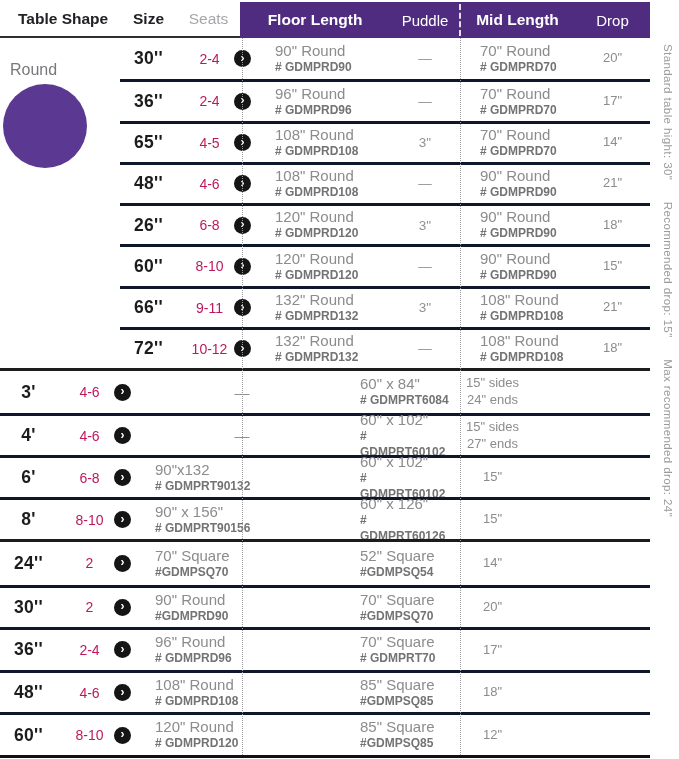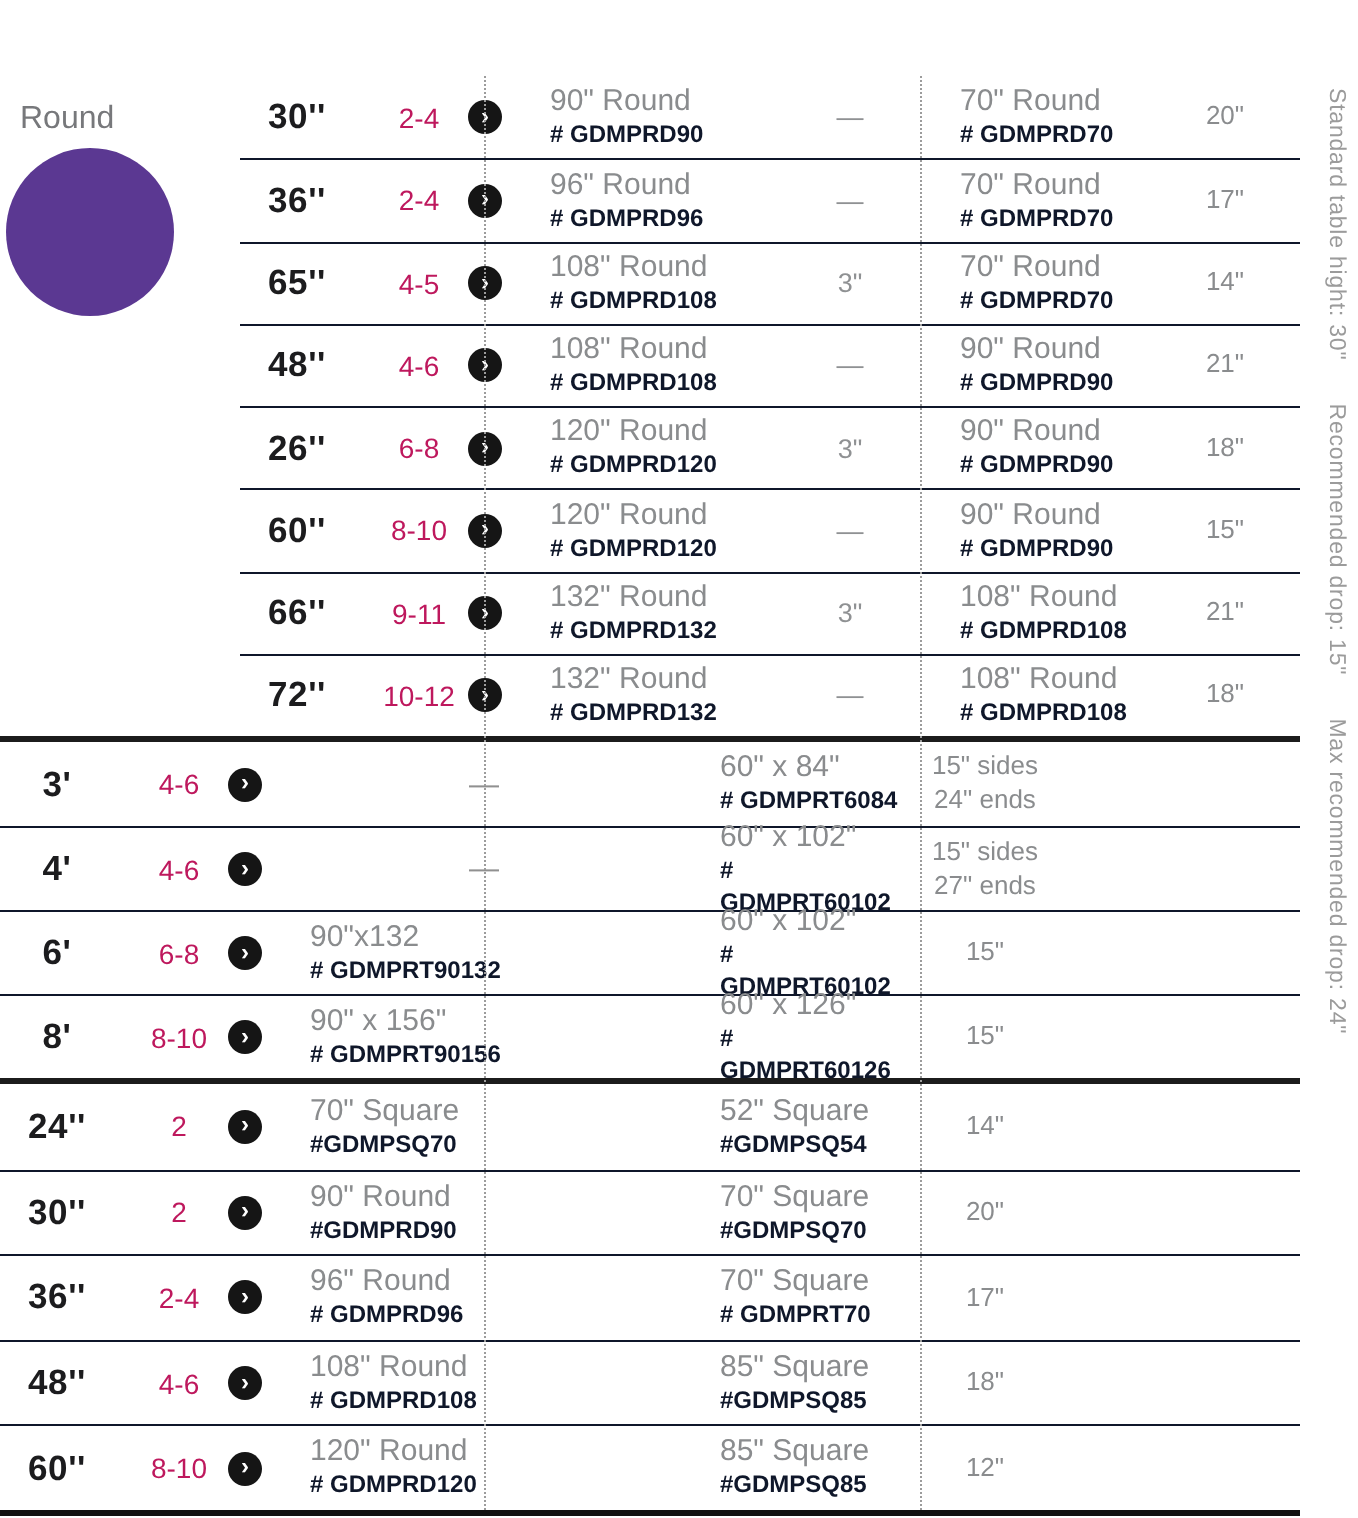--- a/index.html
+++ b/index.html
@@ -17,58 +17,72 @@
   .hb-puddle{width:70px;text-align:center;font-size:15px;}
   .hb-mid{width:115px;text-align:center;font-size:15.5px;font-weight:bold;}
   .hb-drop{width:75px;text-align:center;font-size:15px;}
   .hb-dash{position:absolute;left:219px;top:2px;bottom:2px;border-left:2px dashed rgba(255,255,255,.85);}
 
   
   #sections{position:absolute;top:38px;left:0;width:650px;}
   .section{display:flex;position:relative;}
   .section + .section{border-top:3px solid #1c1c1c;}
   .section:last-child{border-bottom:3px solid #111;}
-  .shape-col{width:120px;position:relative;flex:0 0 120px;}
+  .shape-col{width:120px;position:relative;flex:0 0 120px;margin-top:10px;}
   .section-label{position:absolute;top:13px;left:10px;font-size:16px;color:#77787b;}
   .shape{position:absolute;background:#5b3892;}
   .shape.circle{width:84px;height:84px;border-radius:50%;left:3px;top:36px;}
   .shape.rectangle{width:97px;height:48px;left:7px;top:38px;}
   .shape.square{width:70px;height:68px;left:7px;top:42px;}
   .shape-caption{position:absolute;top:92px;left:10px;font-size:12px;color:#a7a9ac;white-space:pre-line;line-height:1.35;}
 
   .rows{flex:1;display:flex;flex-direction:column;}
   .row{display:flex;align-items:center;position:relative;box-sizing:border-box;}
-  .row + .row{border-top:1px solid #0f172a;}
+  .row + .row{border-top:3px solid #0f172a;}
   .c-size{width:57px;flex:0 0 57px;text-align:center;font-weight:bold;font-size:17.5px;color:#1c1c1e;letter-spacing:.3px;}
   .c-seats{width:65px;flex:0 0 65px;text-align:center;font-size:14px;color:#be185d;}
   .c-floor{width:148px;flex:0 0 148px;padding-left:33px;box-sizing:border-box;}
   .c-puddle{width:70px;flex:0 0 70px;text-align:center;font-size:13.5px;color:#8f9193;}
   .c-widedash{width:218px;flex:0 0 218px;text-align:center;padding-left:22px;box-sizing:border-box;color:#909090;font-size:15px;}
   .c-mid{width:115px;flex:0 0 115px;padding-left:20px;box-sizing:border-box;}
   .c-drop{width:75px;flex:0 0 75px;text-align:center;font-size:13px;color:#8a8c8e;white-space:pre-line;line-height:1.3;}
   .cell-main{font-size:15px;color:#8a8c8e;line-height:1.2;}
-  .cell-part{font-size:12px;font-weight:bold;color:#0f172a;line-height:1.3;}
+  .cell-part{font-size:12px;font-weight:bold;color:#737373;line-height:1.3;}
   .arrow{position:absolute;left:114px;top:50%;margin-top:-8.5px;width:17px;height:17px;border-radius:50%;
          background:#151515;color:#fff;display:flex;align-items:center;justify-content:center;
          font-size:12px;font-weight:bold;line-height:1;}
   .arrow span{transform:translateY(-1px);}
 
   
   .vdot{position:absolute;top:38px;height:717px;border-left:1px dotted #9c9c9c;}
   .vdot.a{left:242px;} .vdot.b{left:460px;}
 
   
   .vnote{position:absolute;top:44px;right:5px;writing-mode:vertical-rl;font-size:11.5px;
          color:#9b9b9b;letter-spacing:.4px;white-space:pre;}
 </style>
 </head>
 <body>
 
 <div class="page">
 
+  <div class="header-row">
+    <div class="h-left">
+      <span class="h-ts">Table Shape</span>
+      <span class="h-size">Size</span>
+      <span class="h-seats">Seats</span>
+    </div>
+    <div class="h-band">
+      <span class="hb-floor">Floor Length</span>
+      <span class="hb-puddle">Puddle</span>
+      <span class="hb-mid">Mid Length</span>
+      <span class="hb-drop">Drop</span>
+      <span class="hb-dash"></span>
+    </div>
+  </div>
 
   <div id="sections">
       <div class="section" style="height: 330px;">
         <div class="shape-col">
           <div class="section-label">Round</div>
           <div class="shape circle"></div>
         </div>
         <div class="rows">
           <div class="row" style="height: 41.25px;">
             <div class="c-size">30''</div>

